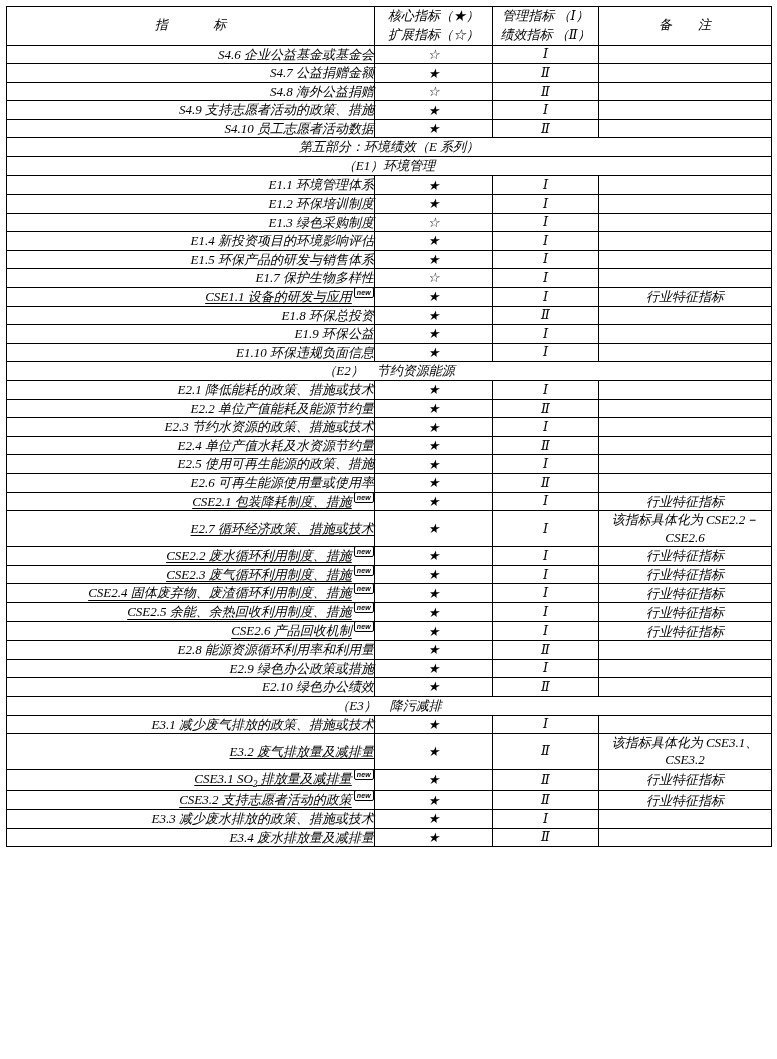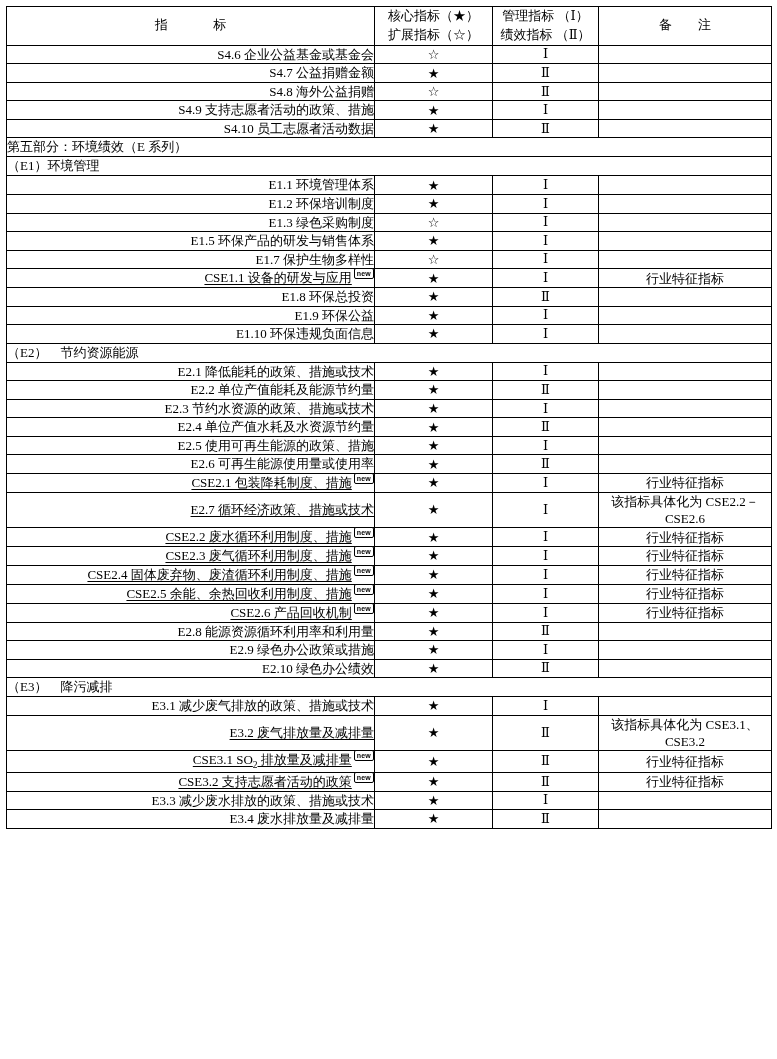--- a/index.html
+++ b/index.html
@@ -11,20 +11,21 @@
     width: 777px;
     font-family: "Liberation Serif", "DejaVu Serif", serif;
     color: #000000;
     -webkit-font-smoothing: antialiased;
   }
   .page {
     width: 777px;
     min-height: 1059px;
     box-sizing: border-box;
     padding: 6px 6px 0 6px;
+    font-style: italic;
   }
   table.idx {
     border-collapse: collapse;
     width: 765px;
     margin: 0 auto;
     table-layout: fixed;
   }
   table.idx td, table.idx th {
     border: 1px solid #000000;
     padding: 0;
@@ -59,26 +60,26 @@
     padding: 4px 2px;
     font-size: 13px;
   }
   .cell-note {
     text-align: center;
     padding: 4px 4px 4px 6px;
     font-size: 13px;
     line-height: 1.32;
   }
   .section-row td {
-    text-align: left;
+    text-align: center;
     padding: 5px 2px;
     font-size: 13.5px;
   }
   .group-row td {
-    text-align: left;
+    text-align: center;
     padding: 4px 4px 4px 7px;
     font-size: 13.5px;
   }
   .star {
     font-size: 13px;
     line-height: 1;
   }
   .u {
     text-decoration: underline;
     text-underline-offset: 2px;
@@ -178,20 +179,26 @@
           <td class="cell-center">Ⅰ</td>
           <td class="cell-note"></td>
         </tr>
         <tr>
           <td class="cell-name"><span>E1.3 绿色采购制度</span></td>
           <td class="cell-center star">☆</td>
           <td class="cell-center">Ⅰ</td>
           <td class="cell-note"></td>
         </tr>
         <tr>
+          <td class="cell-name"><span>E1.4 新投资项目的环境影响评估</span></td>
+          <td class="cell-center star">★</td>
+          <td class="cell-center">Ⅰ</td>
+          <td class="cell-note"></td>
+        </tr>
+        <tr>
           <td class="cell-name"><span>E1.5 环保产品的研发与销售体系</span></td>
           <td class="cell-center star">★</td>
           <td class="cell-center">Ⅰ</td>
           <td class="cell-note"></td>
         </tr>
         <tr>
           <td class="cell-name"><span>E1.7 保护生物多样性</span></td>
           <td class="cell-center star">☆</td>
           <td class="cell-center">Ⅰ</td>
           <td class="cell-note"></td>

